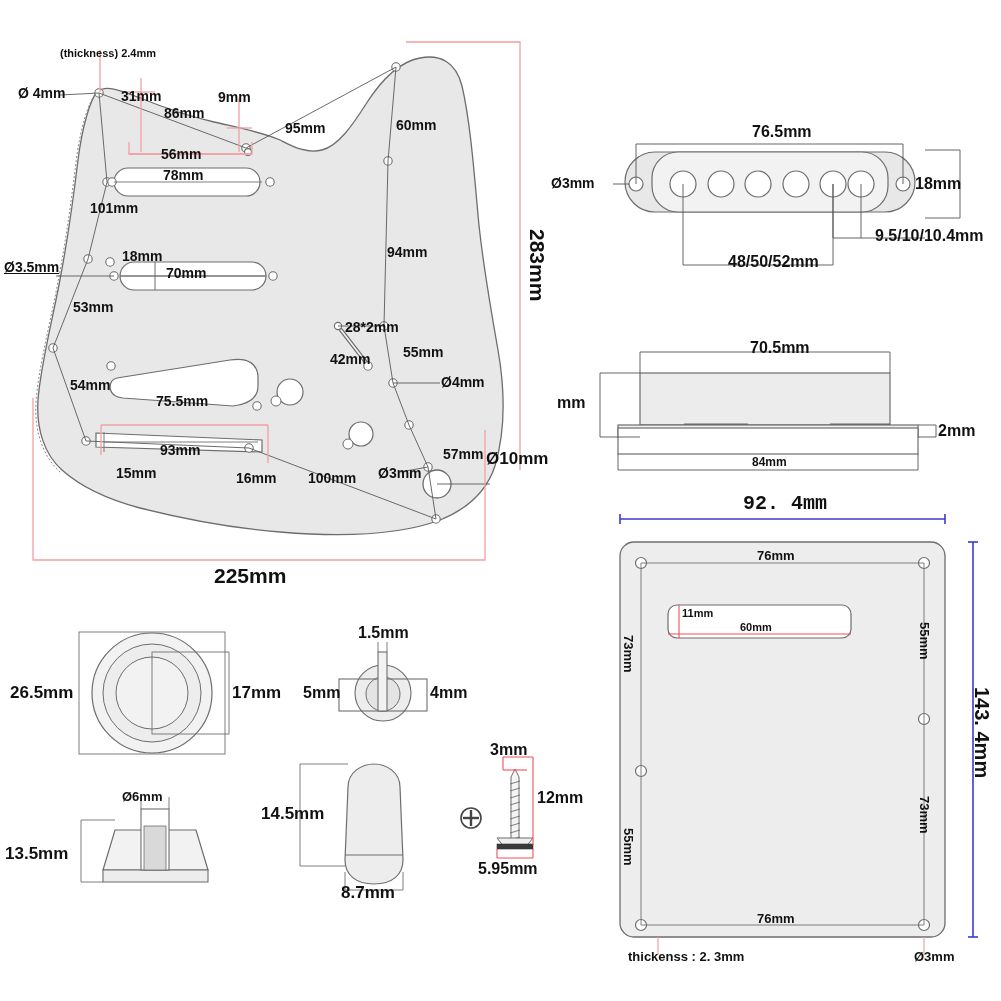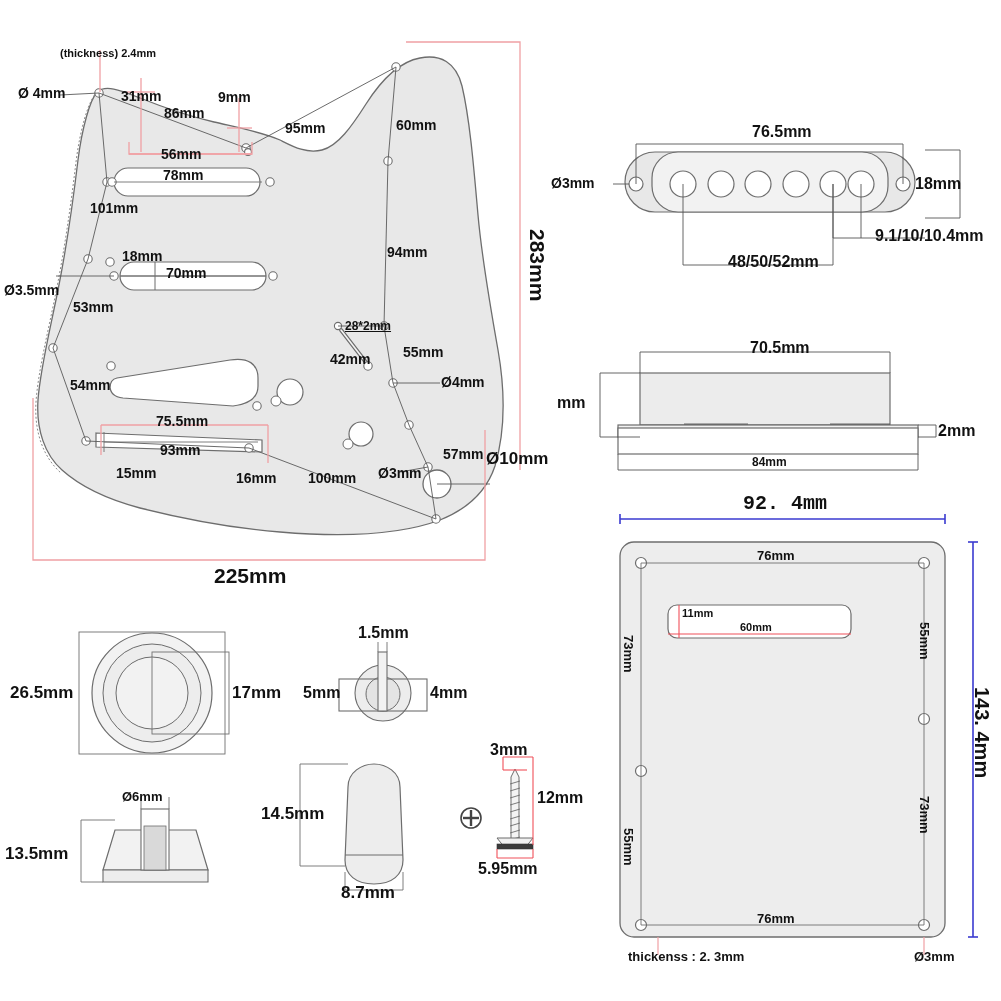--- a/index.html
+++ b/index.html
@@ -138,30 +138,30 @@
 <div class="lbl" style="left:18px;top:86px;font-size:14px;">Ø 4mm</div>
 <div class="lbl" style="left:121px;top:71px;font-size:14px;margin-top:18px;">31mm</div>
 <div class="lbl" style="left:164px;top:106px;font-size:14px;">86mm</div>
 <div class="lbl" style="left:218px;top:90px;font-size:14px;">9mm</div>
 <div class="lbl" style="left:285px;top:89px;font-size:14px;margin-top:32px;">95mm</div>
 <div class="lbl" style="left:396px;top:118px;font-size:14px;">60mm</div>
 <div class="lbl" style="left:161px;top:147px;font-size:14px;">56mm</div>
 <div class="lbl" style="left:163px;top:168px;font-size:14px;">78mm</div>
 <div class="lbl" style="left:90px;top:201px;font-size:14px;">101mm</div>
 <div class="lbl" style="left:387px;top:245px;font-size:14px;">94mm</div>
-<div class="lbl" style="left:4px;top:283px;font-size:14px;">Ø3.5mm</div>
+<div class="lbl" style="left:4px;top:260px;font-size:14px;text-decoration:underline;">Ø3.5mm</div>
 <div class="lbl" style="left:122px;top:249px;font-size:14px;">18mm</div>
 <div class="lbl" style="left:166px;top:266px;font-size:14px;">70mm</div>
 <div class="lbl" style="left:73px;top:300px;font-size:14px;">53mm</div>
 <div class="lbl" style="left:70px;top:378px;font-size:14px;">54mm</div>
-<div class="lbl thin" style="left:345px;top:320px;font-size:12px;text-decoration:underline;">28*2mm</div>
+<div class="lbl thin" style="left:345px;top:320px;font-size:14px;">28*2mm</div>
 <div class="lbl" style="left:330px;top:352px;font-size:14px;">42mm</div>
 <div class="lbl" style="left:403px;top:345px;font-size:14px;">55mm</div>
 <div class="lbl" style="left:441px;top:375px;font-size:14px;">Ø4mm</div>
-<div class="lbl" style="left:156px;top:414px;font-size:14px;">75.5mm</div>
+<div class="lbl" style="left:156px;top:394px;font-size:14px;">75.5mm</div>
 <div class="lbl" style="left:160px;top:443px;font-size:14px;">93mm</div>
 <div class="lbl" style="left:88px;top:466px;font-size:14px;margin-left:28px;">15mm</div>
 <div class="lbl" style="left:236px;top:471px;font-size:14px;">16mm</div>
 <div class="lbl" style="left:308px;top:471px;font-size:14px;">100mm</div>
 <div class="lbl" style="left:443px;top:447px;font-size:14px;">57mm</div>
 <div class="lbl" style="left:378px;top:466px;font-size:14px;">Ø3mm</div>
 <div class="lbl" style="left:486px;top:450px;font-size:17px;">Ø10mm</div>
 <div class="lbl" style="left:214px;top:565px;font-size:21px;">225mm</div>
 <div class="lbl vert" style="left:548px;top:229px;font-size:21px;transform:rotate(90deg);">283mm</div>
 
@@ -187,21 +187,21 @@
     <path d="M925,150 L960,150 M960,150 L960,218 M925,218 L960,218"></path>
     <line x1="613" y1="184" x2="629" y2="184"></line>
     <path d="M683,184 L683,265 M683,265 L833,265 M833,265 L833,184"></path>
     <path d="M833,184 L833,238 M833,238 L861,238 M861,238 L861,184"></path>
     <line x1="861" y1="238" x2="925" y2="238"></line>
   </g>
 </svg>
 <div class="lbl" style="left:752px;top:124px;font-size:16px;">76.5mm</div>
 <div class="lbl" style="left:915px;top:176px;font-size:16px;">18mm</div>
 <div class="lbl" style="left:551px;top:176px;font-size:14px;">Ø3mm</div>
-<div class="lbl" style="left:875px;top:228px;font-size:16px;">9.1/10/10.4mm</div>
+<div class="lbl" style="left:875px;top:228px;font-size:16px;">9.5/10/10.4mm</div>
 <div class="lbl" style="left:728px;top:254px;font-size:16px;">48/50/52mm</div>
 
 <svg viewBox="0 0 1001 1001">
   <g>
     <rect x="640" y="373" width="250" height="52" fill="#ececec" stroke="#6d6d6d" stroke-width="1.2"></rect>
     <rect x="618" y="425" width="300" height="12" fill="#f2f2f2" stroke="#6d6d6d" stroke-width="1.2"></rect>
     <rect x="618" y="428" width="300" height="26" fill="#ffffff" stroke="#6d6d6d" stroke-width="1.2"></rect>
   </g>
   <g stroke="#555" stroke-width="0.9" fill="none">
     <path d="M640,373 L640,352 M640,352 L890,352 M890,352 L890,373"></path>

